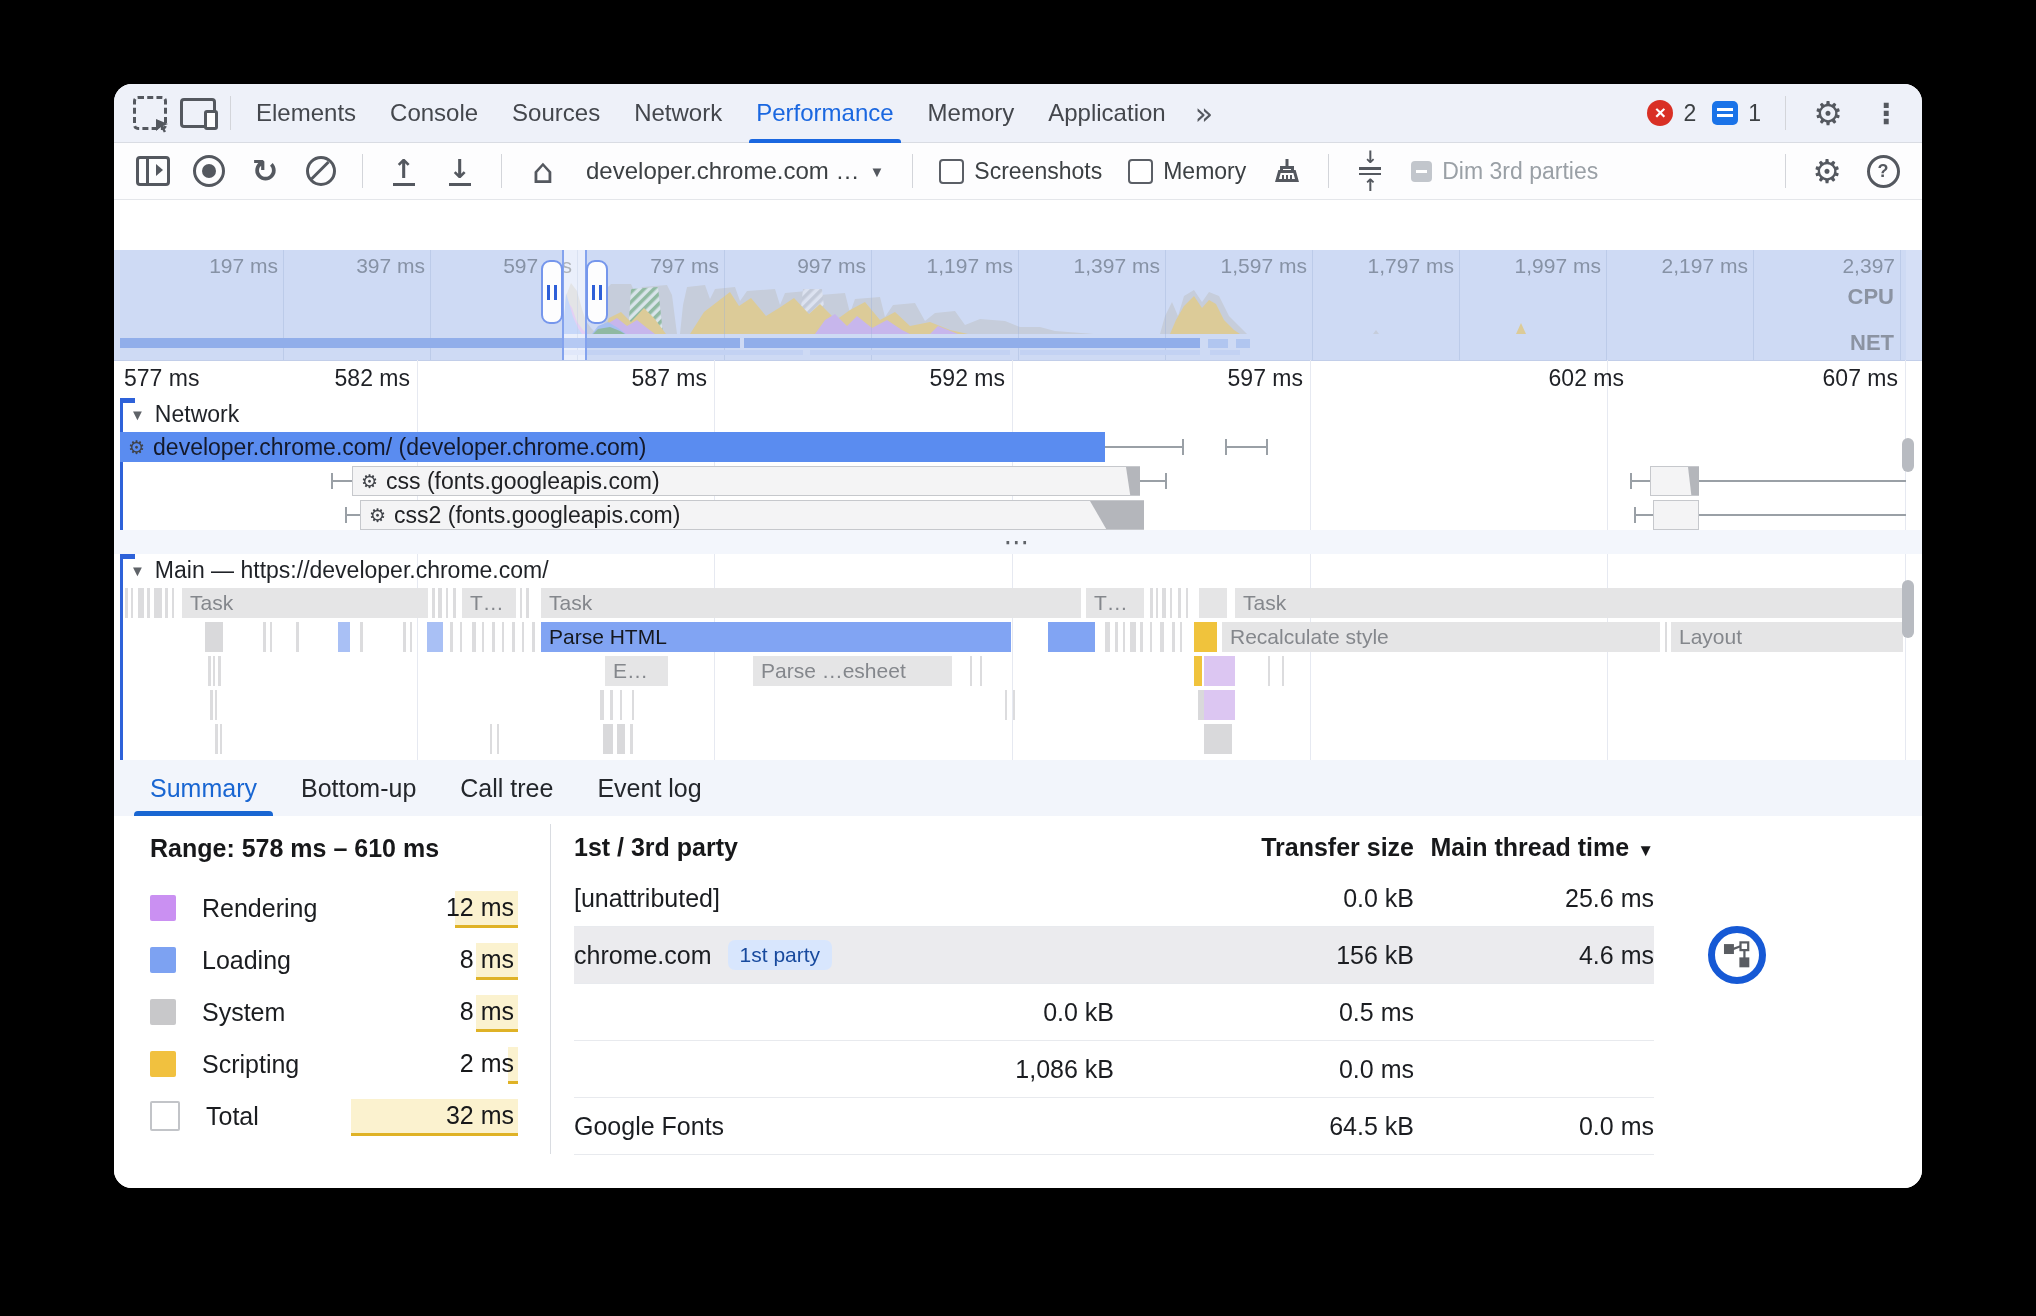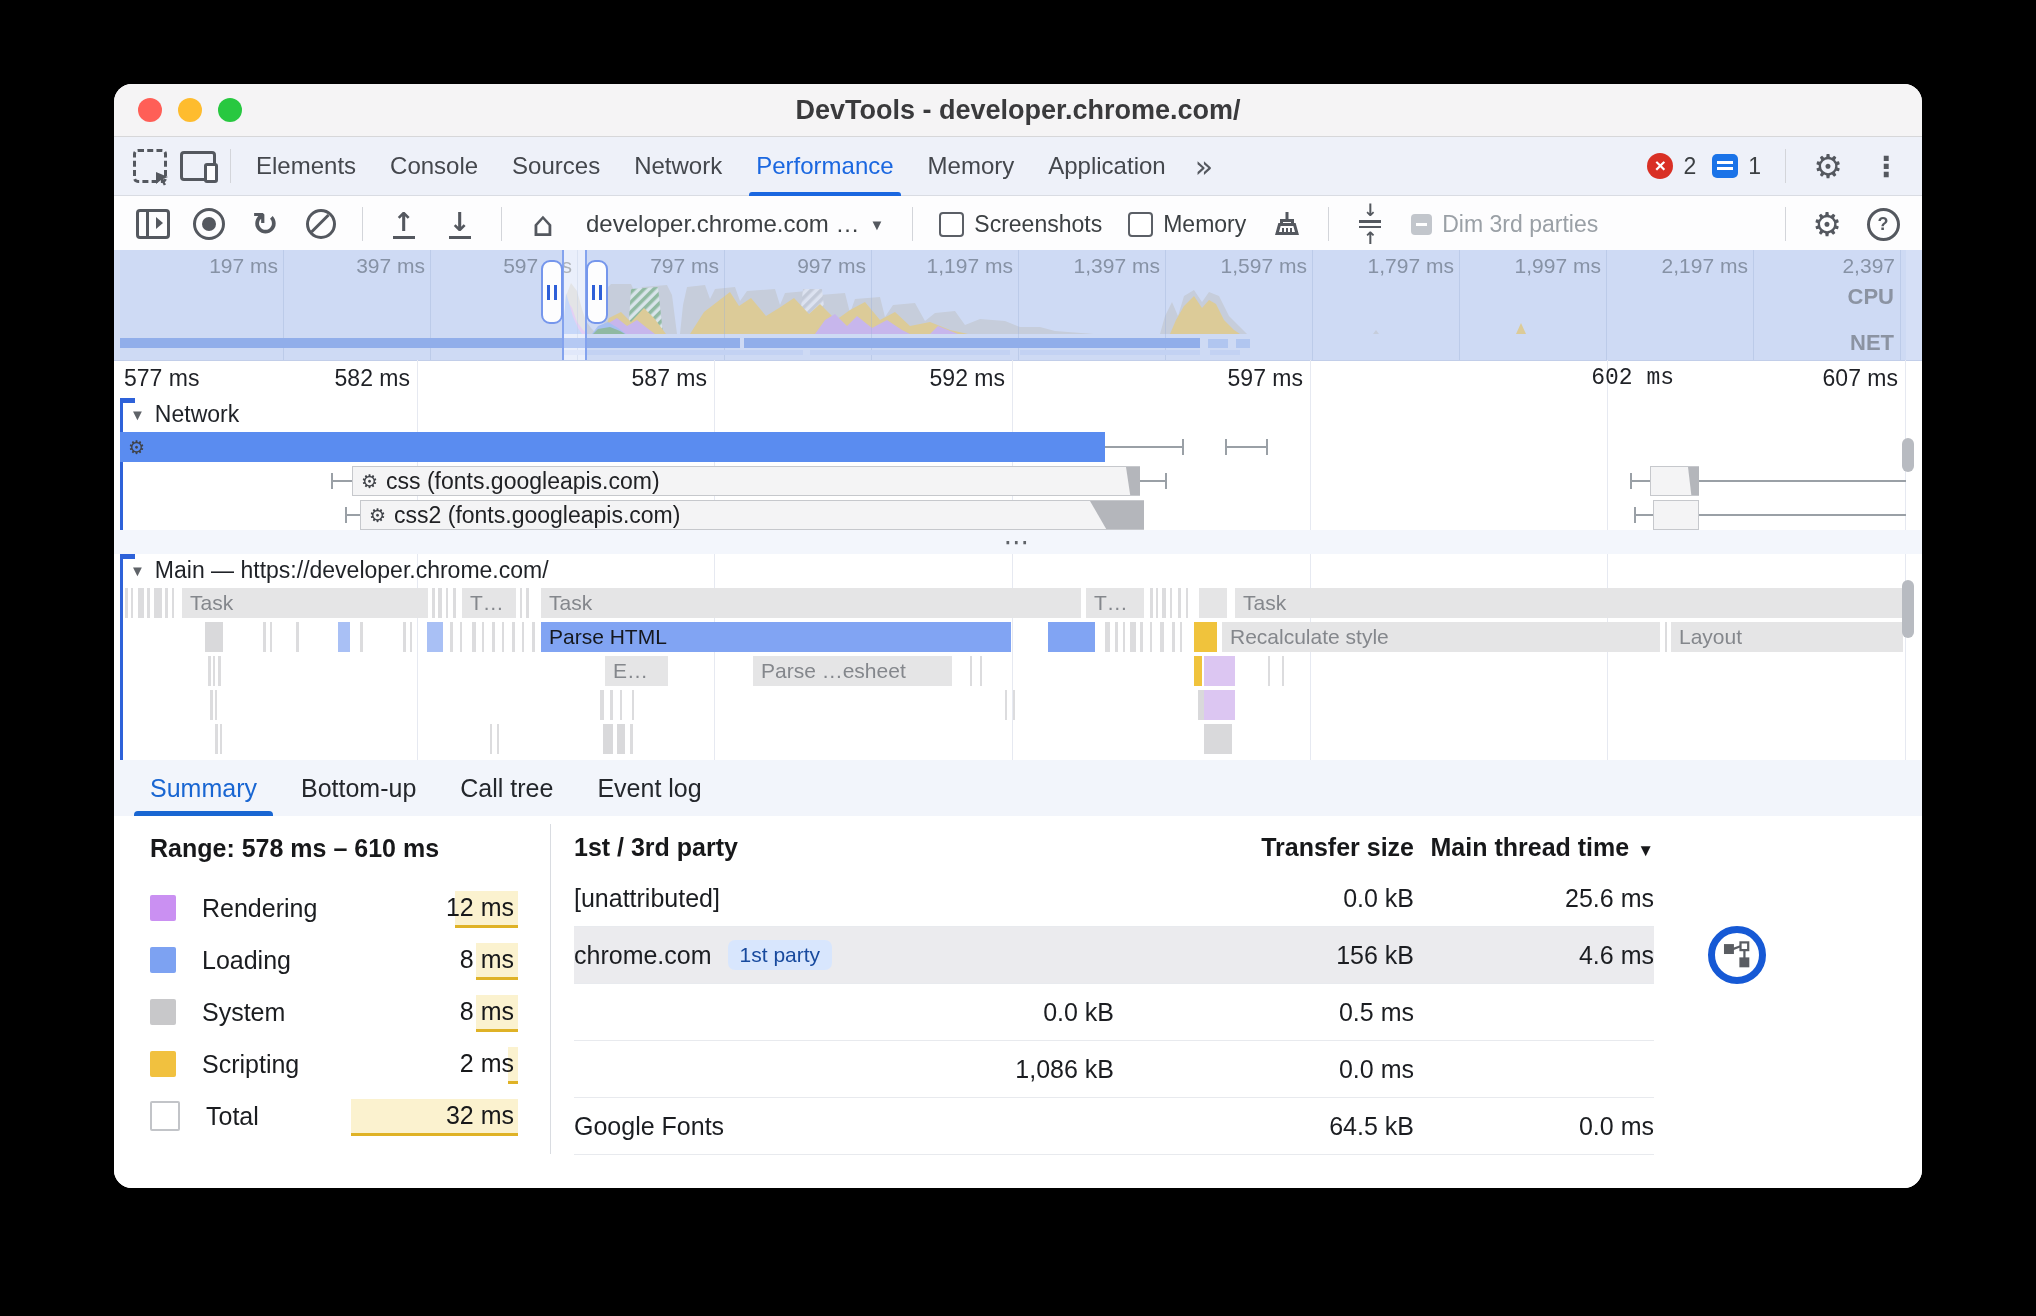--- a/index.html
+++ b/index.html
@@ -131,28 +131,20 @@
   .pbadge{background:#d8e6fd;color:#184a9e;font-size:21px;padding:3px 12px;border-radius:7px;}
   .sortcaret{font-size:17px;margin-left:8px;color:#17181a;}
   .treeicon{position:absolute;right:-112px;top:50%;transform:translateY(-50%);width:58px;height:58px;box-sizing:border-box;
             border:7px solid #1659d5;border-radius:50%;background:#fff;display:flex;align-items:center;justify-content:center;}
 </style>
 </head>
 <body>
 
 <div class="window">
 
-  <div class="titlebar">
-    <div class="lights">
-      <span class="light l-red"></span>
-      <span class="light l-yellow"></span>
-      <span class="light l-green"></span>
-    </div>
-    <div class="title">DevTools - developer.chrome.com/</div>
-  </div>
 
   <div class="tabbar">
     <div class="iconbtn">
       <span class="insp">
           <svg width="18" height="18" viewBox="0 0 18 18">
             <path d="M3 3 L15 8 L10 10 L13 15.5 L10.8 16.6 L8 11 L3 15 Z" fill="#54585f"></path>
           </svg>
         </span>
     </div>
     <div class="iconbtn">
@@ -354,40 +346,41 @@
       <div class="gl" style="left: 1190px;"></div>
       <div class="gl" style="left: 1487px;"></div>
       <div class="gl" style="left: 1785px;"></div>
     </div>
   <div class="ruler" id="ruler">
       <div class="rtick" style="left: 4px;">577 ms</div>
       <div class="rtick" style="left: 290px; transform: translateX(-100%);">582 ms</div>
       <div class="rtick" style="left: 587px; transform: translateX(-100%);">587 ms</div>
       <div class="rtick" style="left: 885px; transform: translateX(-100%);">592 ms</div>
       <div class="rtick" style="left: 1183px; transform: translateX(-100%);">597 ms</div>
-      <div class="rtick" style="left: 1554px; transform: translateX(-100%); font-family: Liberation Mono, monospace;">602 ms</div>
+      <div class="rtick" style="left: 1504px; transform: translateX(-100%);">602 ms</div>
       <div class="rtick" style="left: 1778px; transform: translateX(-100%);">607 ms</div>
     </div>
   <div class="leftline"></div>
   <div class="cap" style="top:314px;"></div>
   <div class="cap" style="top:470px;"></div>
 
   <div class="network">
     <div class="section-head" style="top:3px;">
       <span class="tri">▼</span>
       <span>Network</span>
     </div>
     <div class="netcontent" id="netcontent">
         <div class="wline" style="left: 985px; width: 77px; top: 48px;"></div>
         <div class="wline" style="left: 1105px; width: 41px; top: 48px;"></div>
         <div class="wtick" style="left: 1062px; top: 41px;"></div>
         <div class="wtick" style="left: 1105px; top: 41px;"></div>
         <div class="wtick" style="left: 1146px; top: 41px;"></div>
         <div class="nbar doc" style="left: 0px; width: 985px; top: 34px;">
           <span class="ngear">⚙</span>
+          <span>developer.chrome.com/ (developer.chrome.com)</span>
         </div>
         <div class="wline" style="left: 211px; width: 21px; top: 82px;"></div>
         <div class="wline" style="left: 1020px; width: 25px; top: 82px;"></div>
         <div class="wtick" style="left: 211px; top: 75px;"></div>
         <div class="wtick" style="left: 1045px; top: 75px;"></div>
         <div class="nbar req" style="left: 232px; width: 788px; top: 68px;">
           <span class="ngear">⚙</span>
           <span>css (fonts.googleapis.com)</span>
         </div>
         <div class="ndark" style="left: 1006px; width: 14px; top: 69px; height: 28px; clip-path: polygon(0px 0px, 100% 0px, 100% 100%, 30% 100%);"></div>

